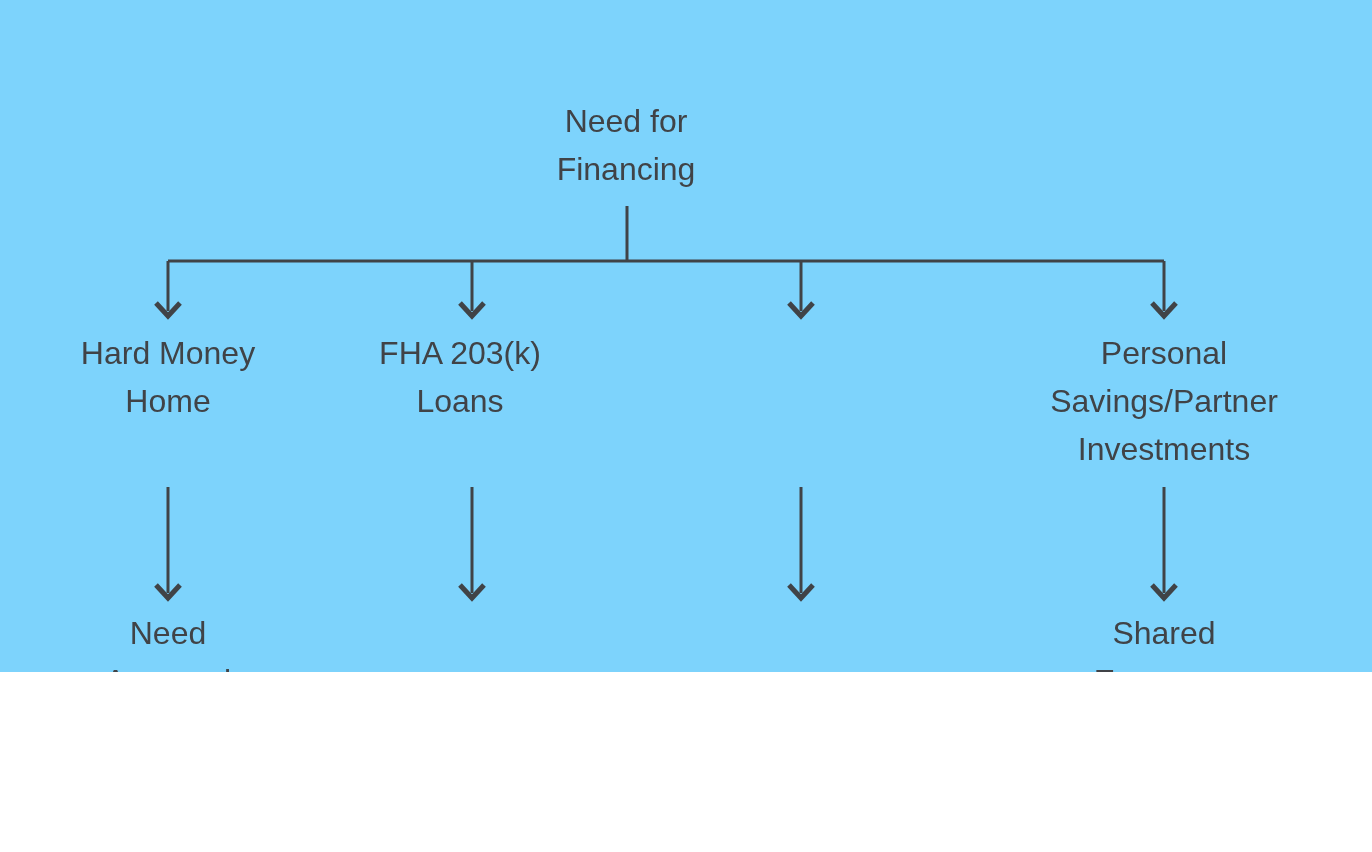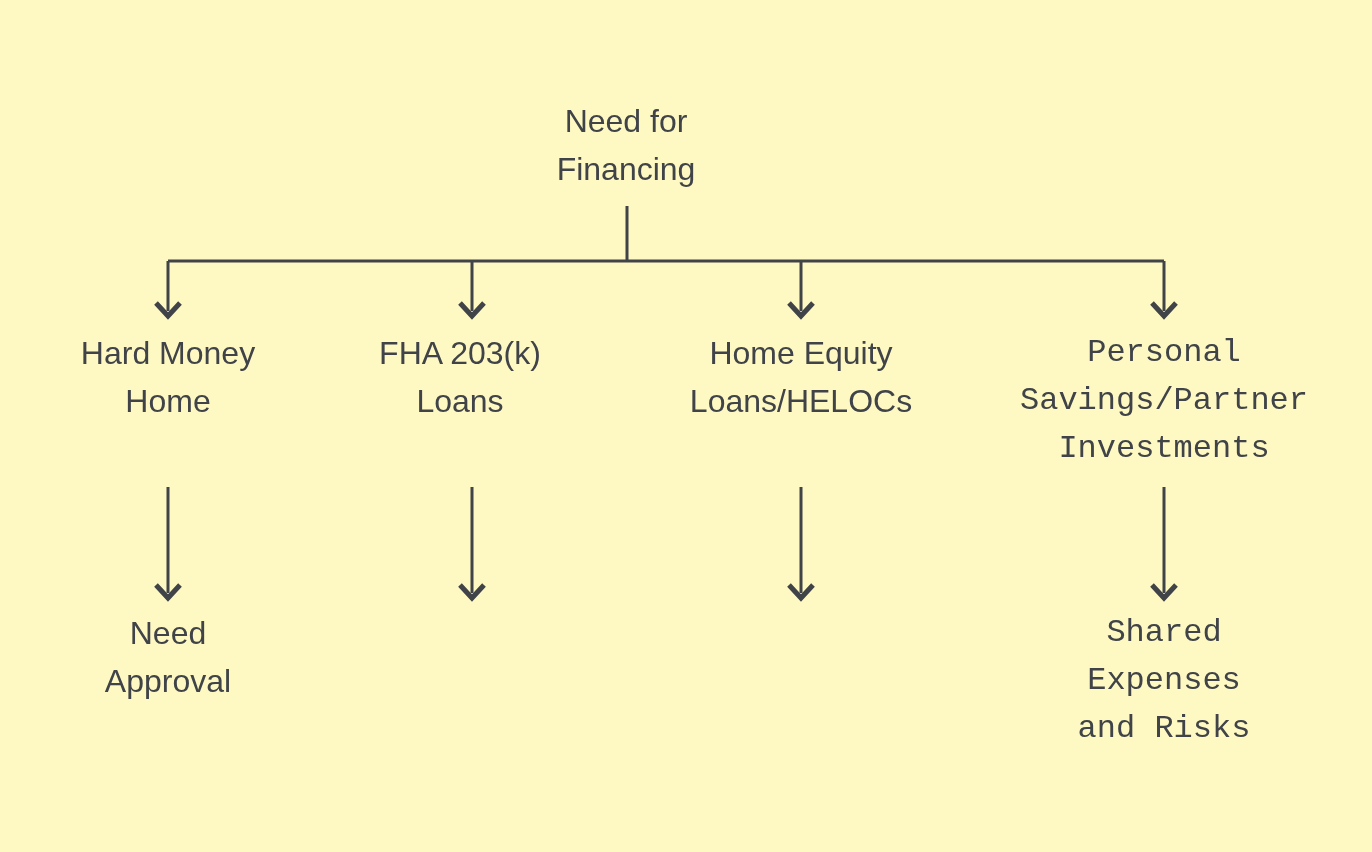--- a/index.html
+++ b/index.html
@@ -3,22 +3,22 @@
 <meta charset="utf-8">
 <style>
   html, body {
     margin: 0;
     padding: 0;
     background: #ffffff;
   }
   .canvas {
     position: relative;
     width: 1372px;
-    height: 852px;
-    background: #fef9c3;
+    height: 672px;
+    background: #7dd3fc;
     font-family: "Liberation Sans", sans-serif;
     overflow: hidden;
   }
   .connector-svg {
     position: absolute;
     left: 0;
     top: 0;
     width: 1372px;
     height: 852px;
   }
@@ -43,21 +43,21 @@
     color: #404347;
     white-space: pre-line;
     font-weight: 400;
   }
   .root-node  { left: 466px; top: 97px; }
   .branch-row { top: 329px; }
   .outcome-row{ top: 609px; }
   .col1 { left: 8px;    }
   .col2 { left: 300px;  }
   .col3 { left: 641px;  }
-  .col4 { left: 1004px; font-family: Liberation Mono, monospace; }
+  .col4 { left: 1004px; }
 </style>
 </head>
 <body>
 
 <div class="canvas">
 
   <svg class="connector-svg" viewBox="0 0 1372 852" xmlns="http://www.w3.org/2000/svg">
 
     <path class="line" d="M 627 206 L 627 261"></path>
 
@@ -84,22 +84,20 @@
     <path class="chevron" d="M 1152 585 L 1164 598 L 1176 585"></path>
   </svg>
 
   <div class="node root-node">Need for
 Financing</div>
 
   <div class="node branch-row col1">Hard Money
 Home</div>
   <div class="node branch-row col2">FHA 203(k)
 Loans</div>
-  <div class="node branch-row col3">Home Equity
-Loans/HELOCs</div>
   <div class="node branch-row col4">Personal
 Savings/Partner
 Investments</div>
 
   <div class="node outcome-row col1">Need
 Approval</div>
   <div class="node outcome-row col4">Shared
 Expenses
 and Risks</div>
 

